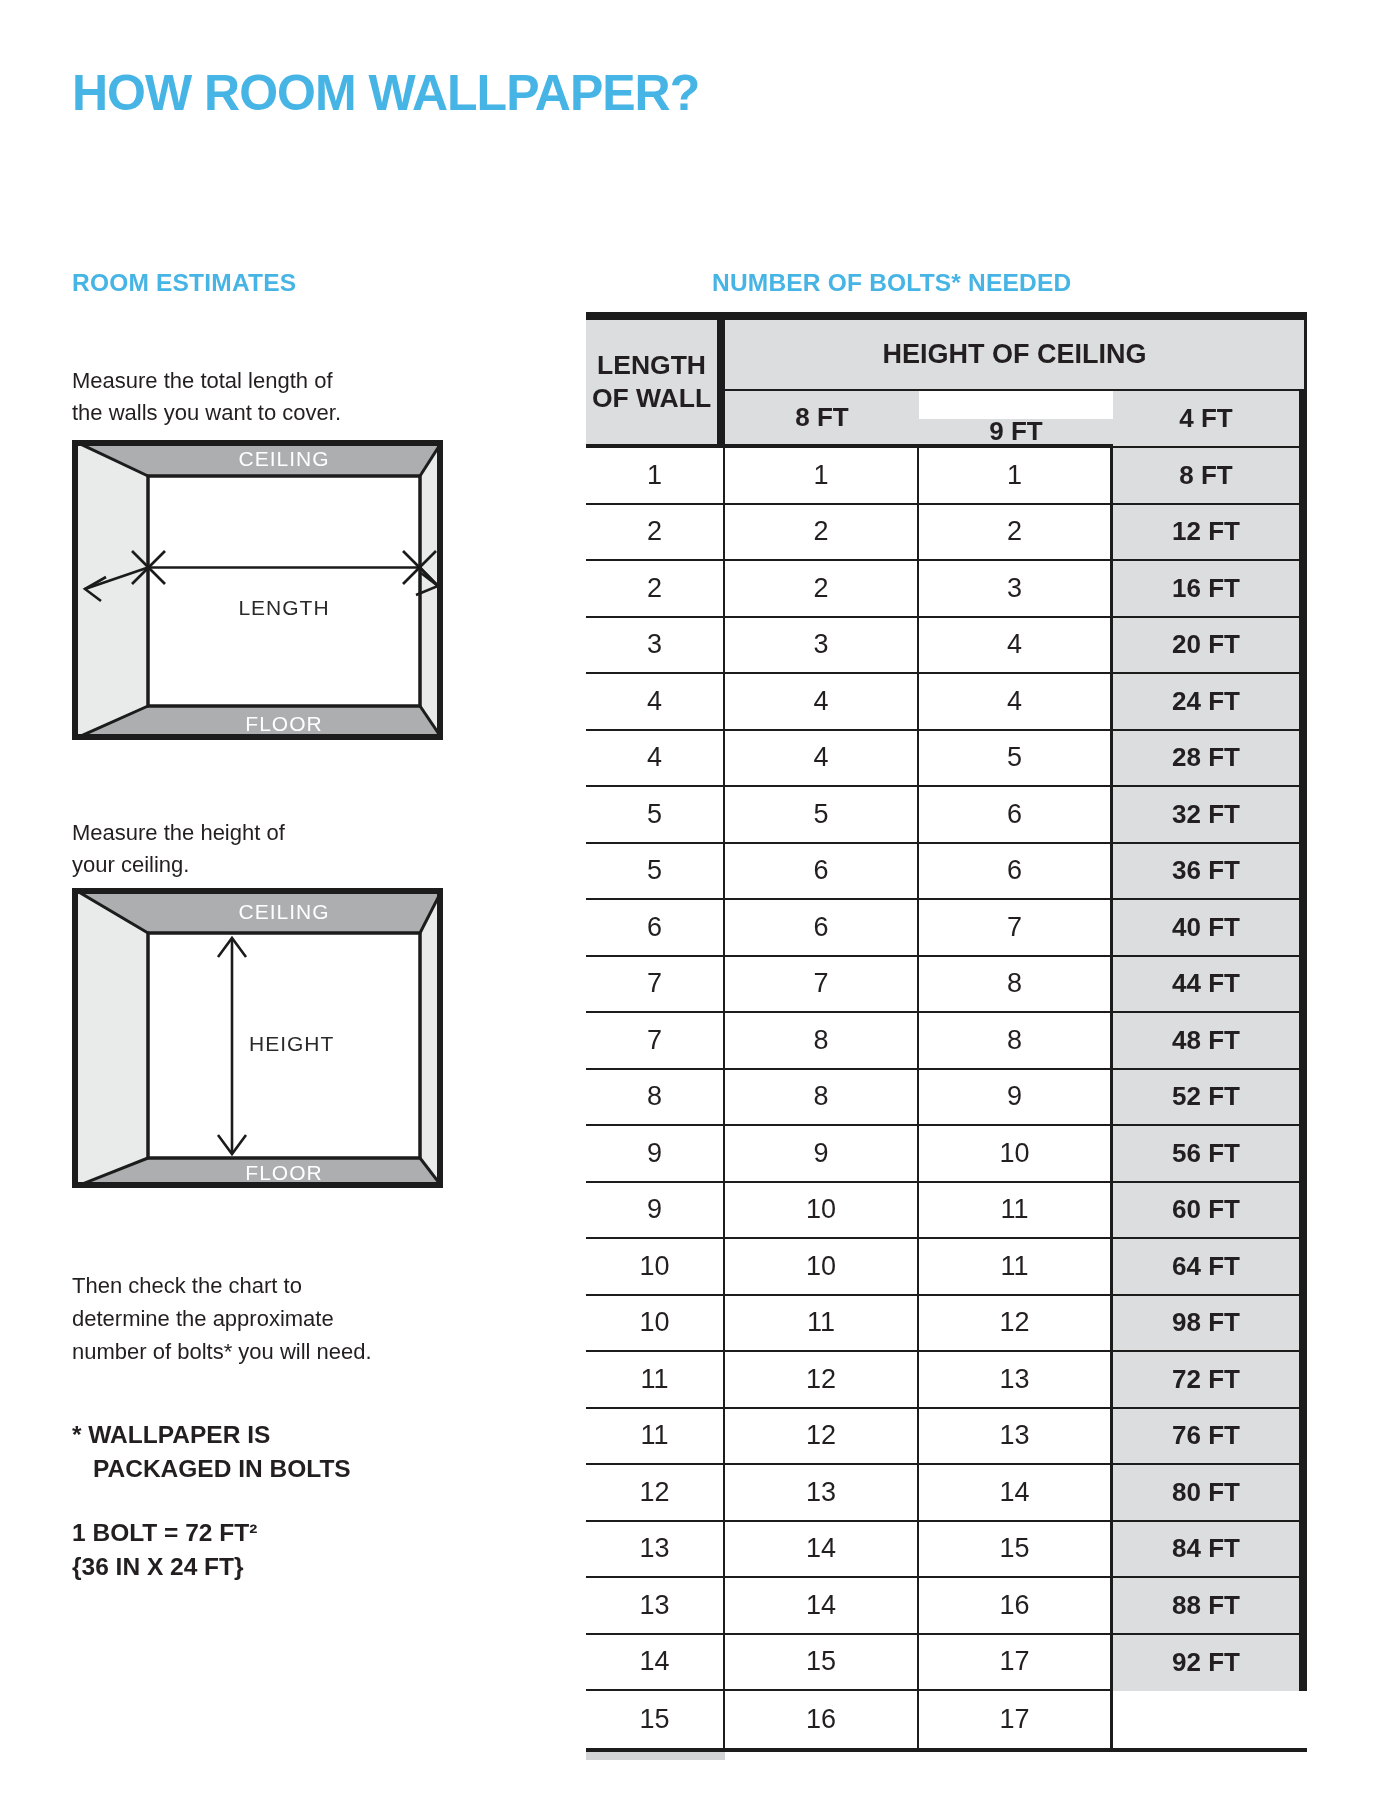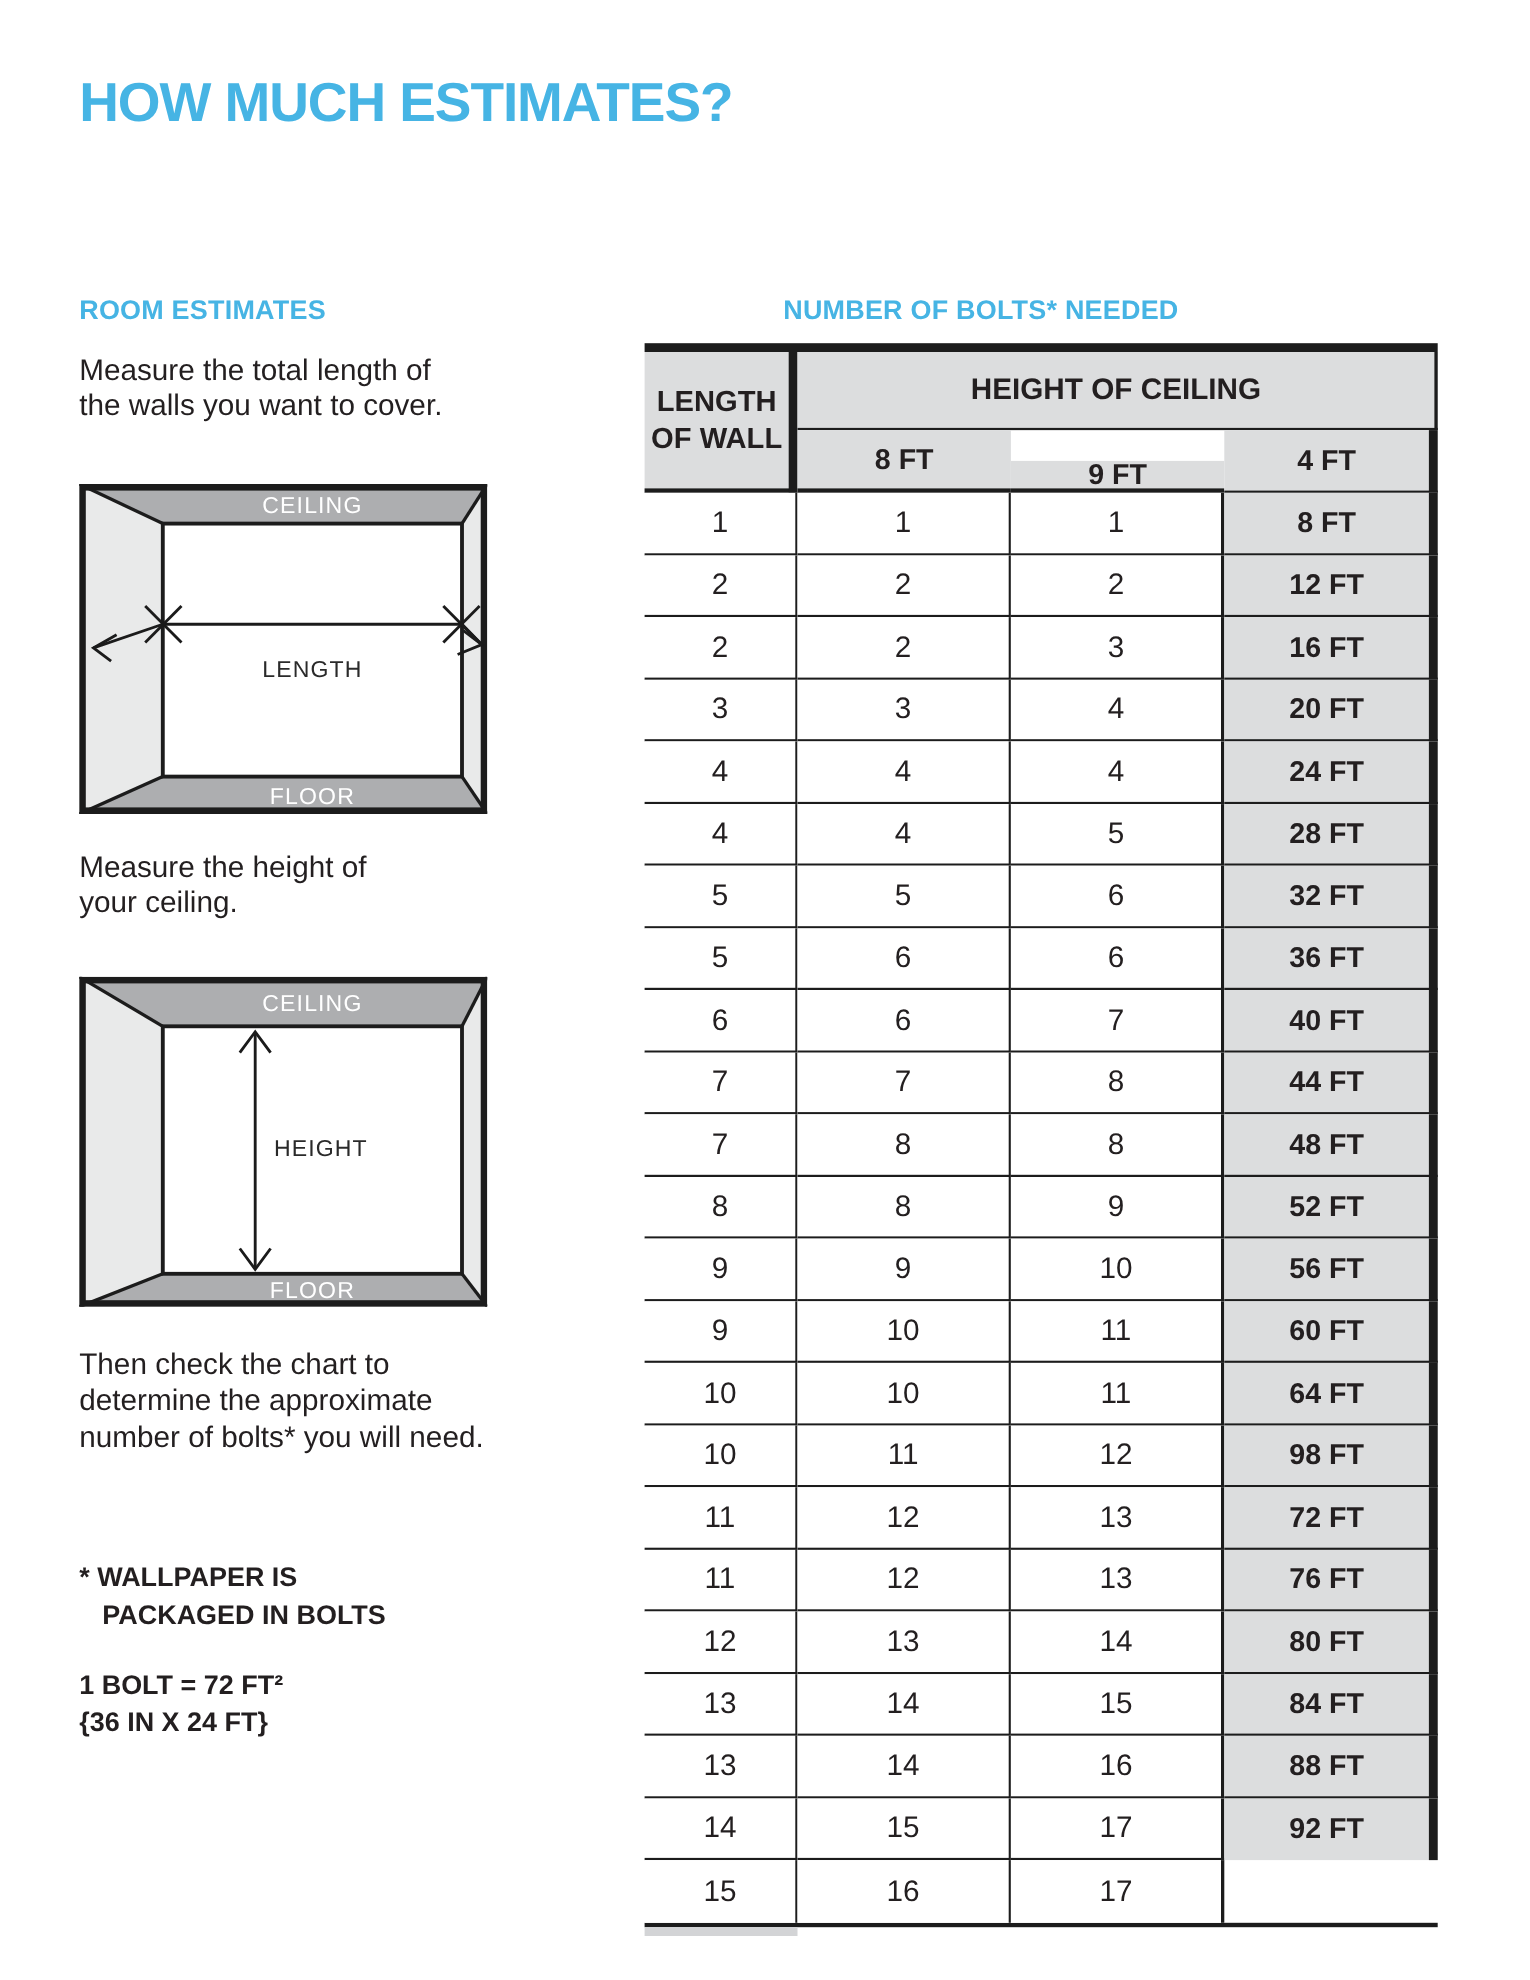--- a/index.html
+++ b/index.html
@@ -12,22 +12,22 @@
   .page{position:relative; width:1391px; height:1800px; overflow:hidden;}
 
   .title{position:absolute; left:72px; top:64px; font-size:50px; font-weight:700;
     color:var(--accent); letter-spacing:-1px; white-space:nowrap;}
 
   .heading{position:absolute; top:269px; font-size:24.5px; font-weight:700;
     color:var(--accent); letter-spacing:0.2px; white-space:nowrap;}
   .heading.room{left:72px;}
   .heading.bolts{left:712px;}
 
-  .body{position:absolute; left:72px; font-size:27px; line-height:32px;
-    color:var(--ink); white-space:pre-line;}
+  .body{position:absolute; left:72px; font-size:22px; line-height:32px;
+    color:var(--ink); white-space:pre-line;margin-top:45px;}
   .t1{top:320px;}
   .t2{top:772px;}
   .t3{top:1224px; line-height:33px;}
 
   .foot{position:absolute; left:72px; top:1418px; font-size:24.5px; font-weight:700;
     line-height:34px;}
   .foot .l2{padding-left:21px;}
   .spec{position:absolute; left:72px; top:1516px; font-size:24.5px; font-weight:700;
     line-height:34px;}
 
@@ -62,21 +62,21 @@
   .nobot{border-bottom:none !important;}
 
   .gray-tab{position:absolute; left:586px; top:1752px; width:139px; height:8px;
     background:#d3d4d6;}
 </style>
 </head>
 <body>
 
 <div class="page">
 
-  <h1 class="title">HOW MUCH ESTIMATES?</h1>
+  <h1 class="title">HOW ROOM WALLPAPER?</h1>
 
   <div class="heading room">ROOM ESTIMATES</div>
   <div class="heading bolts">NUMBER OF BOLTS* NEEDED</div>
 
   <p class="body t1">Measure the total length of
 the walls you want to cover.</p>
 
   <svg class="diagram d1" viewBox="0 0 371 300" shape-rendering="geometricPrecision">
     <rect x="0" y="0" width="371" height="300" fill="#fff"></rect>
     <polygon points="0,0 371,0 348,36 76,36" fill="var(--slab)"></polygon>

